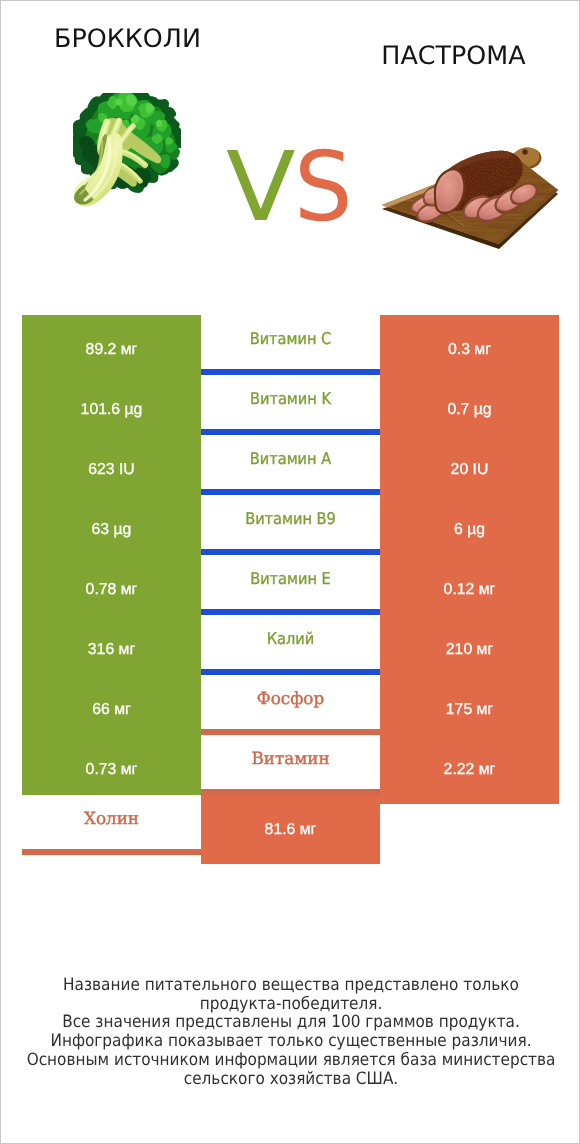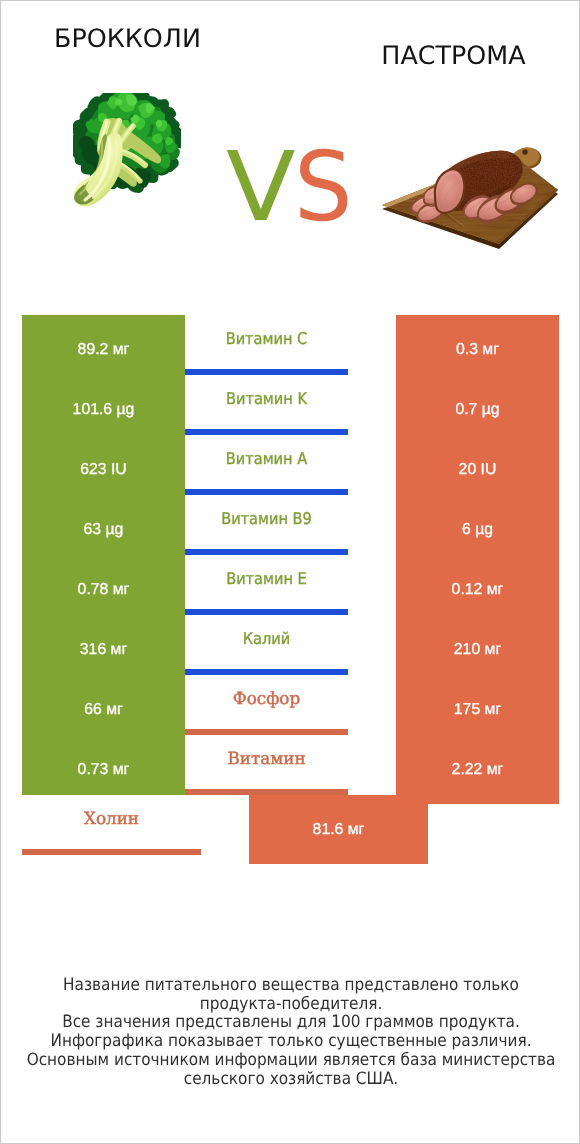--- a/index.html
+++ b/index.html
@@ -25,21 +25,21 @@
   .vs .s{color:#e16b48;left:293px;top:138px;transform:scaleX(0.96);transform-origin:left top;}
 
   
   .table{position:absolute;left:21px;top:314px;width:537px;}
   .row{display:flex;height:60px;}
   .cell{width:179px;box-sizing:border-box;display:flex;align-items:center;
         justify-content:center;font-size:15.4px;font-weight:700;line-height:15px;
         height:69px;}
   .cl{background:#81a532;color:#fff;font-weight:400;font-size:15.8px;
       -webkit-text-stroke:0.32px #fff;}
-  .cr{background:#e16b48;color:#fff;font-weight:400;font-size:15.8px;margin-left:48px;
+  .cr{background:#e16b48;color:#fff;font-weight:400;font-size:15.8px;
       -webkit-text-stroke:0.32px #fff;}
   .cm{background:#fff;border-bottom:6px solid #1d4ed8;height:60px;padding-bottom:7px;}
   .cm.o{border-bottom-color:#d1694a;}
   .cm .lbl{color:#7d9e33;font-family:"DejaVu Sans Condensed","DejaVu Sans",sans-serif;
             font-size:16.2px;font-weight:400;-webkit-text-stroke:0.32px #7d9e33;}
   .cm.o .lbl{color:#cd6a4b;font-family:"DejaVu Serif",serif;font-weight:400;
               font-size:16.8px;-webkit-text-stroke:0.42px #cd6a4b;}
 
   
   .footer{position:absolute;left:0;top:975px;width:580px;text-align:center;

